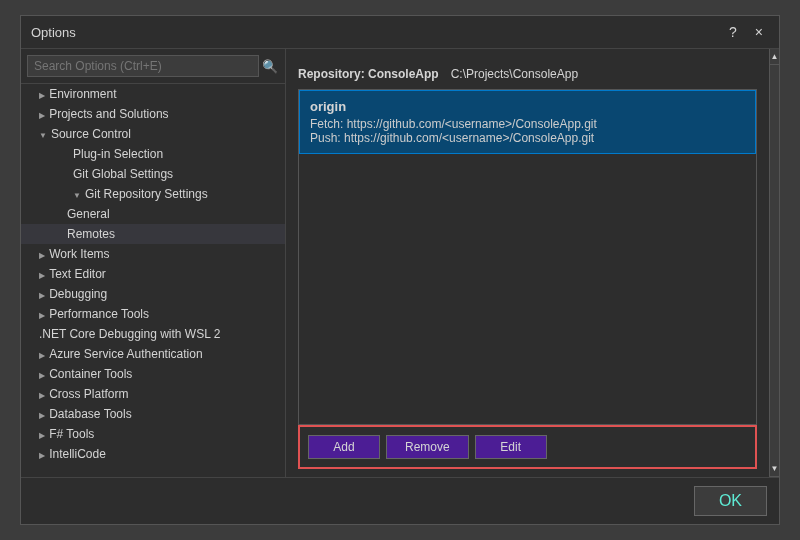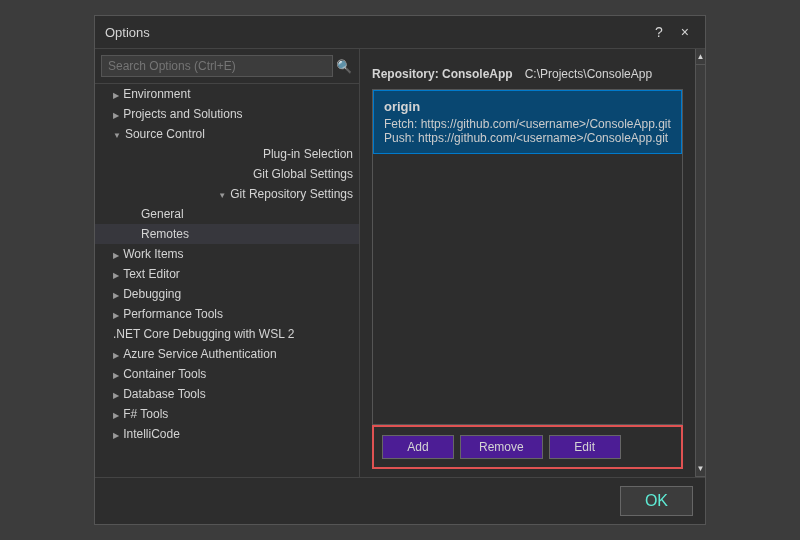--- a/index.html
+++ b/index.html
@@ -9,21 +9,21 @@
       justify-content: center;
       align-items: center;
       width: 800px;
       height: 540px;
       font-family: 'Segoe UI', Arial, sans-serif;
       font-size: 12px;
     }
     .dialog {
       background: #2d2d2d;
       border: 1px solid #555;
-      width: 612px;
+      width: 760px;
       height: 510px;
       display: flex;
       flex-direction: column;
       color: #d4d4d4;
     }
     .title-bar {
       background: #2d2d2d;
       display: flex;
       align-items: center;
       justify-content: space-between;
@@ -109,21 +109,21 @@
       margin-right: 4px;
       color: #999;
     }
     .tree-item.expanded-arrow::before {
       content: '▼';
       font-size: 8px;
       margin-right: 4px;
       color: #999;
     }
     .tree-item.sub1 { padding-left: 18px; }
-    .tree-item.sub2 { padding-left: 28px; text-align: right; }
+    .tree-item.sub2 { padding-left: 52px; }
     .tree-item.sub3 { padding-left: 46px; }
     .right-panel {
       flex: 1;
       display: flex;
       flex-direction: column;
       padding: 10px 12px 0 12px;
       background: #2d2d2d;
     }
     .repo-header {
       display: flex;
@@ -261,20 +261,21 @@
           <div class="tree-item expanded-arrow sub2">Git Repository Settings</div>
           <div class="tree-item sub3">General</div>
           <div class="tree-item sub3 selected">Remotes</div>
           <div class="tree-item has-arrow sub1">Work Items</div>
           <div class="tree-item has-arrow sub1">Text Editor</div>
           <div class="tree-item has-arrow sub1">Debugging</div>
           <div class="tree-item has-arrow sub1">Performance Tools</div>
           <div class="tree-item sub1">.NET Core Debugging with WSL 2</div>
           <div class="tree-item has-arrow sub1">Azure Service Authentication</div>
           <div class="tree-item has-arrow sub1">Container Tools</div>
+          <div class="tree-item has-arrow sub1">Cross Platform</div>
           <div class="tree-item has-arrow sub1">Database Tools</div>
           <div class="tree-item has-arrow sub1">F# Tools</div>
           <div class="tree-item has-arrow sub1">IntelliCode</div>
         </div>
       </div>
     </div>
 
     <div class="right-with-scroll">
       <div class="right-panel">
         <div class="repo-header">

